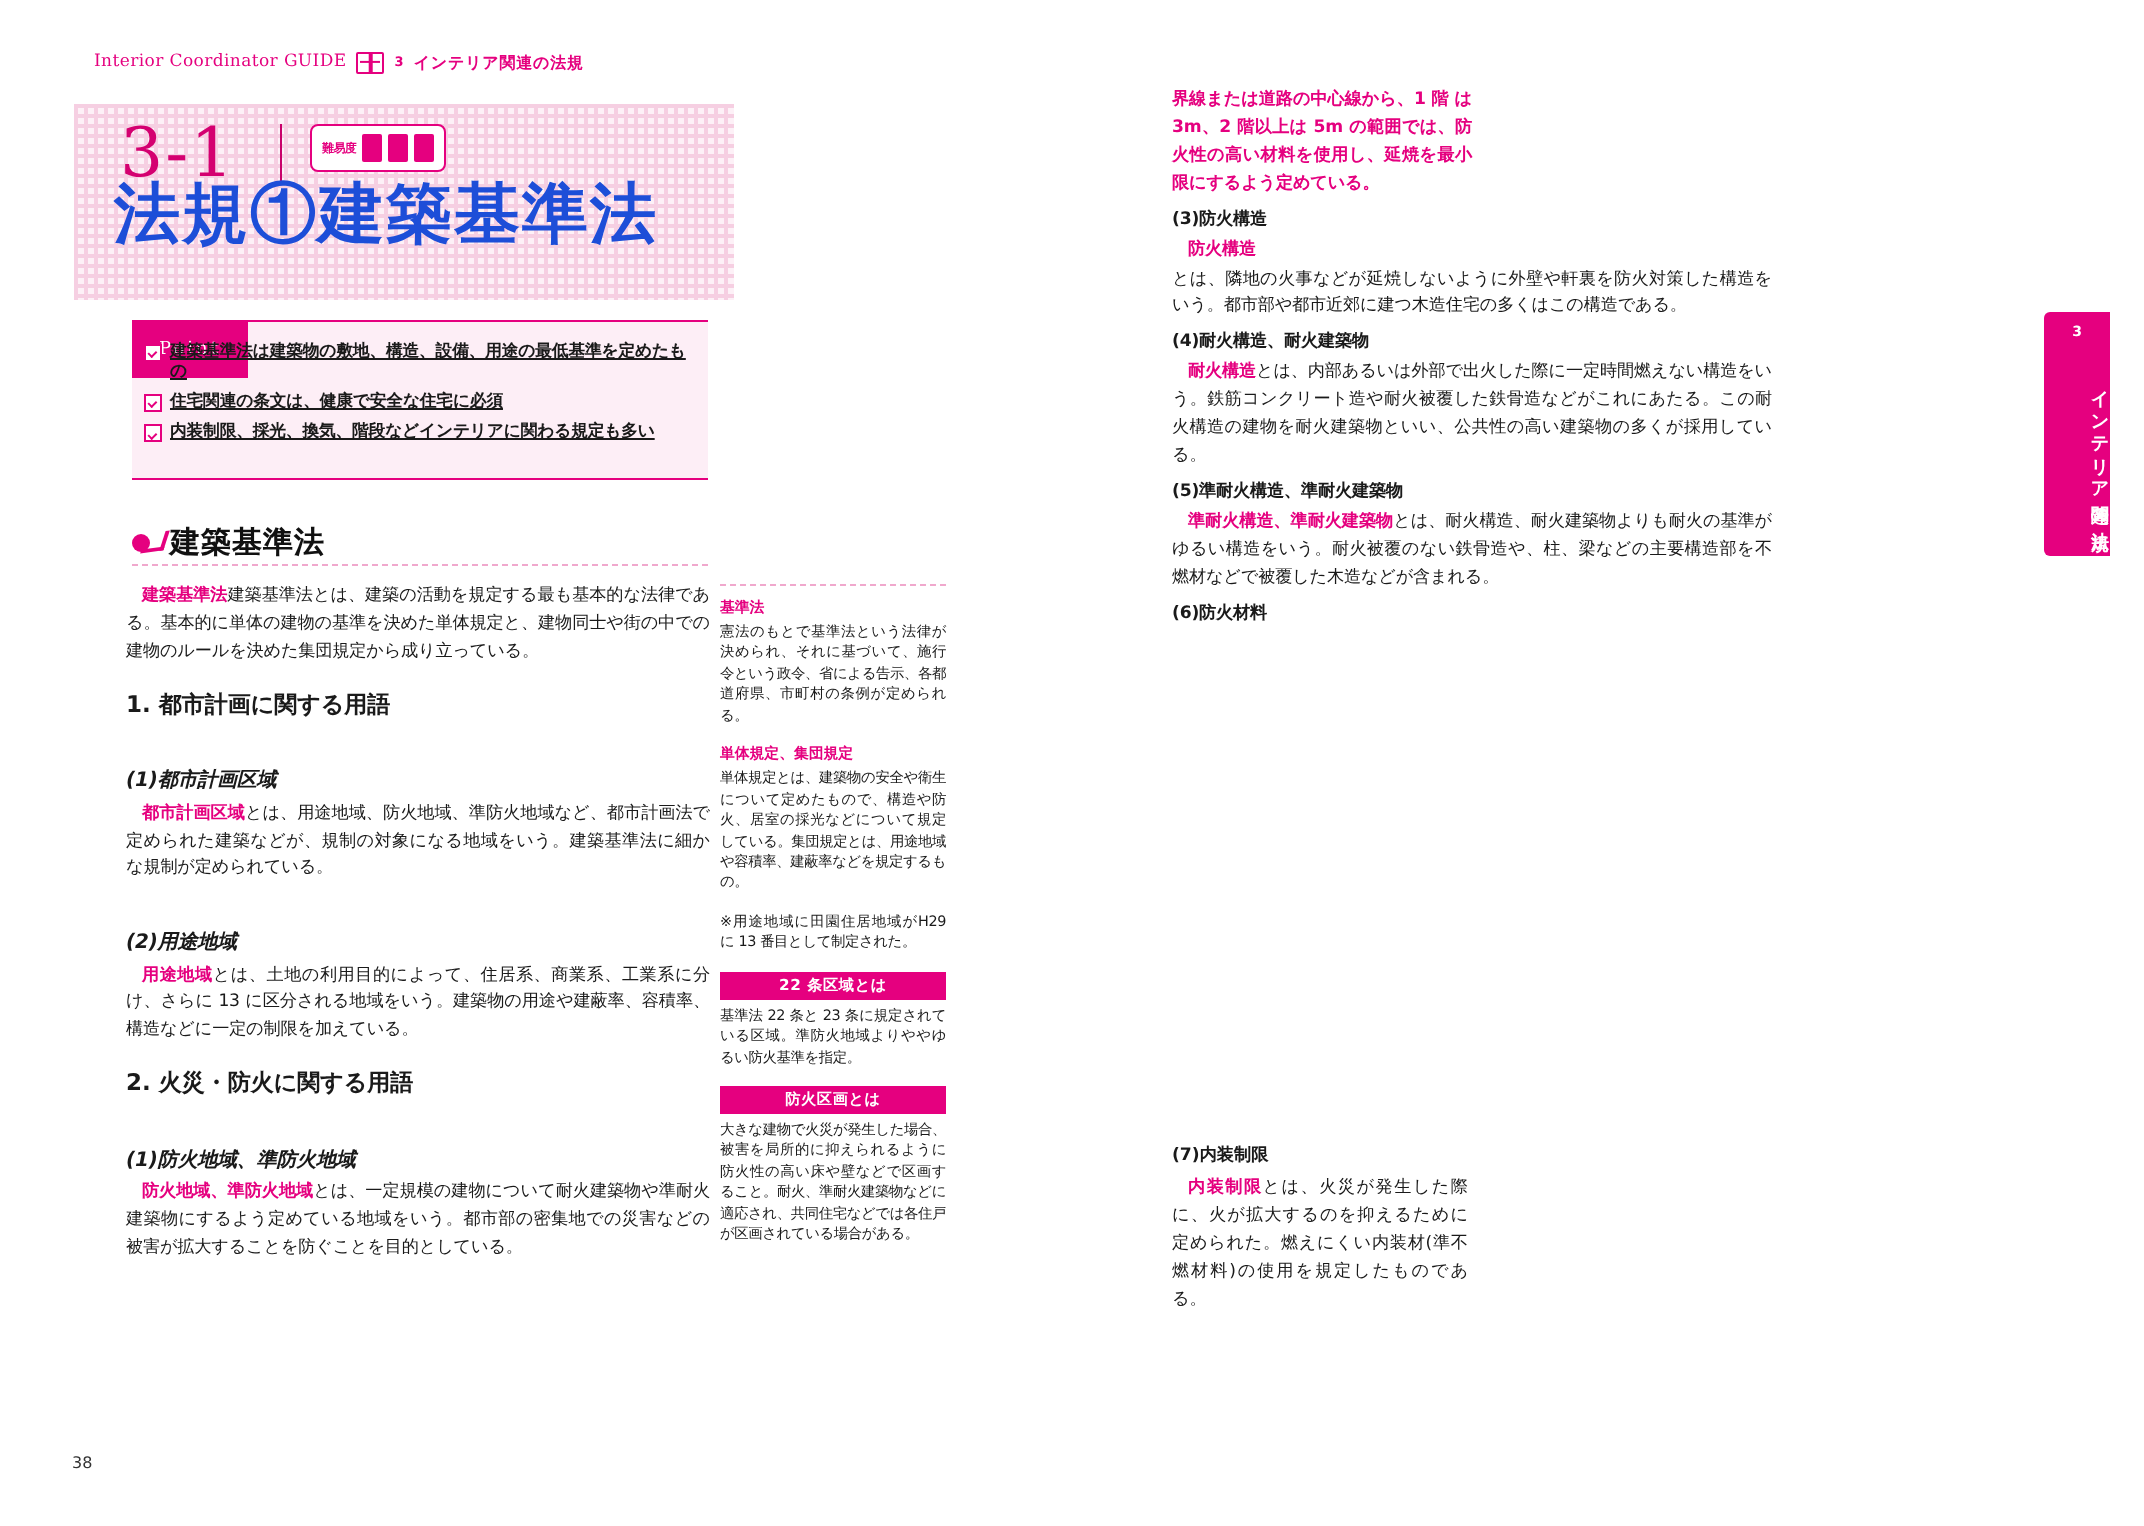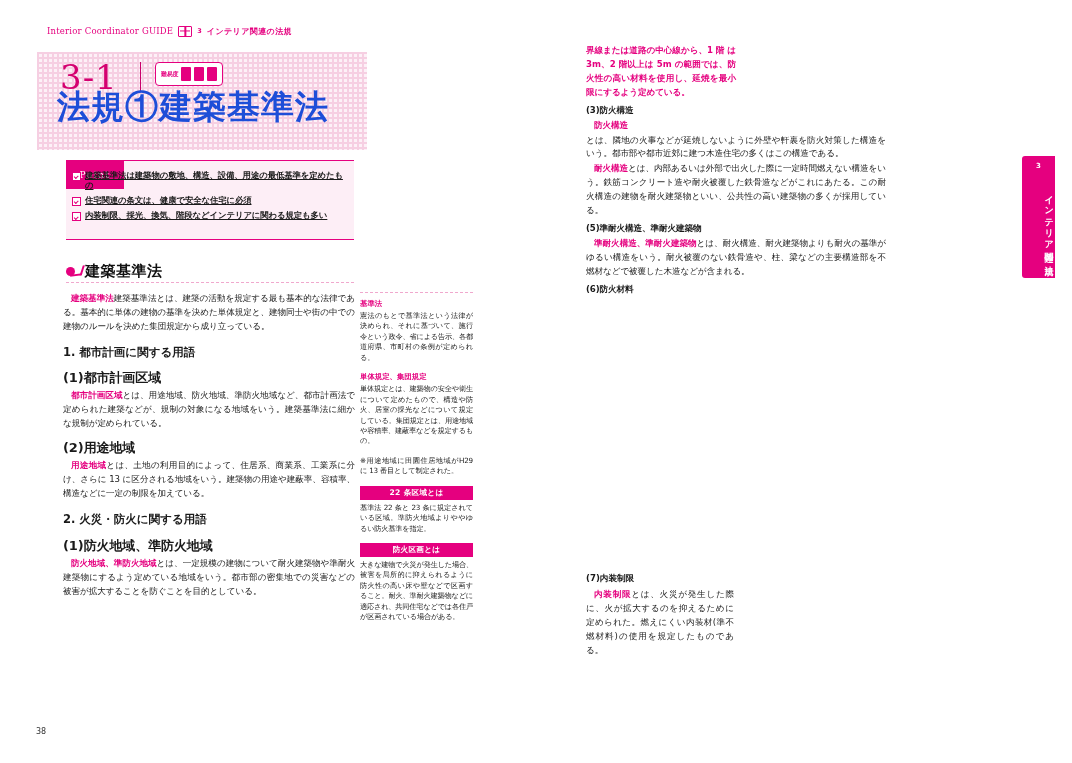--- a/index.html
+++ b/index.html
@@ -115,21 +115,21 @@
   #left-col{
     position:absolute;left:63px;top:292px;width:292px;
     font-size:8.6px;line-height:1.62;letter-spacing:-.1px;
   }
   #left-col p{margin:0 0 4px 0;text-align:justify;}
   #left-col .indent{text-indent:8px;}
   #left-col h3{
     margin:9px 0 2px 0;font-size:11.5px;font-weight:bold;letter-spacing:0;
     font-family:"DejaVu Sans","Liberation Sans",sans-serif;
   }
-  #left-col h4{margin:6px 0 1px 0;font-size:13px;font-weight:bold;}
+  #left-col h4{margin:22px 0 1px 0;font-size:10px;font-weight:bold;font-style:italic;}
 
   
   #left-notes{position:absolute;left:360px;top:292px;width:113px;}
   #left-notes .note-rule{border-top:1px dashed #f0a8cd;margin-bottom:6px;}
   .note-h{font-size:7.4px;font-weight:bold;color:#e5007f;margin-bottom:2px;}
   .note-b{font-size:7.2px;line-height:1.45;letter-spacing:-.2px;text-align:justify;margin-bottom:9px;}
   .note-title-bar{
     background:#e5007f;color:#fff;font-size:7.6px;font-weight:bold;
     text-align:center;padding:2px 12px;margin-bottom:3px;letter-spacing:.3px;
   }
@@ -260,20 +260,21 @@
   </div>
 
   <div id="right-page">
 
     <div id="right-col">
       <div class="wrapfig-1"></div>
       <p style="width:150px;"><span class="hl">界線または道路の中心線から、1 階 は 3m、2 階以上は 5m の範囲では、防火性の高い材料を使用し、延焼を最小限にするよう定めている。</span></p>
       <h4 style="width:150px;">(3)防火構造</h4>
       <p class="indent" style="width:150px;"><span class="hl">防火構造</span></p>
       <p>とは、隣地の火事などが延焼しないように外壁や軒裏を防火対策した構造をいう。都市部や都市近郊に建つ木造住宅の多くはこの構造である。</p>
+      <h4>(4)耐火構造、耐火建築物</h4>
       <p class="indent"><span class="hl">耐火構造</span><span>とは、内部あるいは外部で出火した際に一定時間燃えない構造をいう。鉄筋コンクリート造や耐火被覆した鉄骨造などがこれにあたる。この耐火構造の建物を耐火建築物といい、公共性の高い建築物の多くが採用している。</span></p>
       <h4>(5)準耐火構造、準耐火建築物</h4>
       <p class="indent"><span class="hl">準耐火構造、準耐火建築物</span><span>とは、耐火構造、耐火建築物よりも耐火の基準がゆるい構造をいう。耐火被覆のない鉄骨造や、柱、梁などの主要構造部を不燃材などで被覆した木造などが含まれる。</span></p>
       <h4>(6)防火材料</h4>
     </div>
 
     <div style="position:absolute;left:50px;top:572px;width:148px;font-size:8.6px;line-height:1.62;">
       <h4 style="margin:0 0 2px 0;font-size:8.6px;font-weight:bold;">(7)内装制限</h4>
       <p style="margin:0;text-indent:8px;text-align:justify;"><span class="hl">内装制限</span><span>とは、火災が発生した際に、火が拡大するのを抑えるために定められた。燃えにくい内装材(準不燃材料)の使用を規定したものである。</span></p>
     </div>

